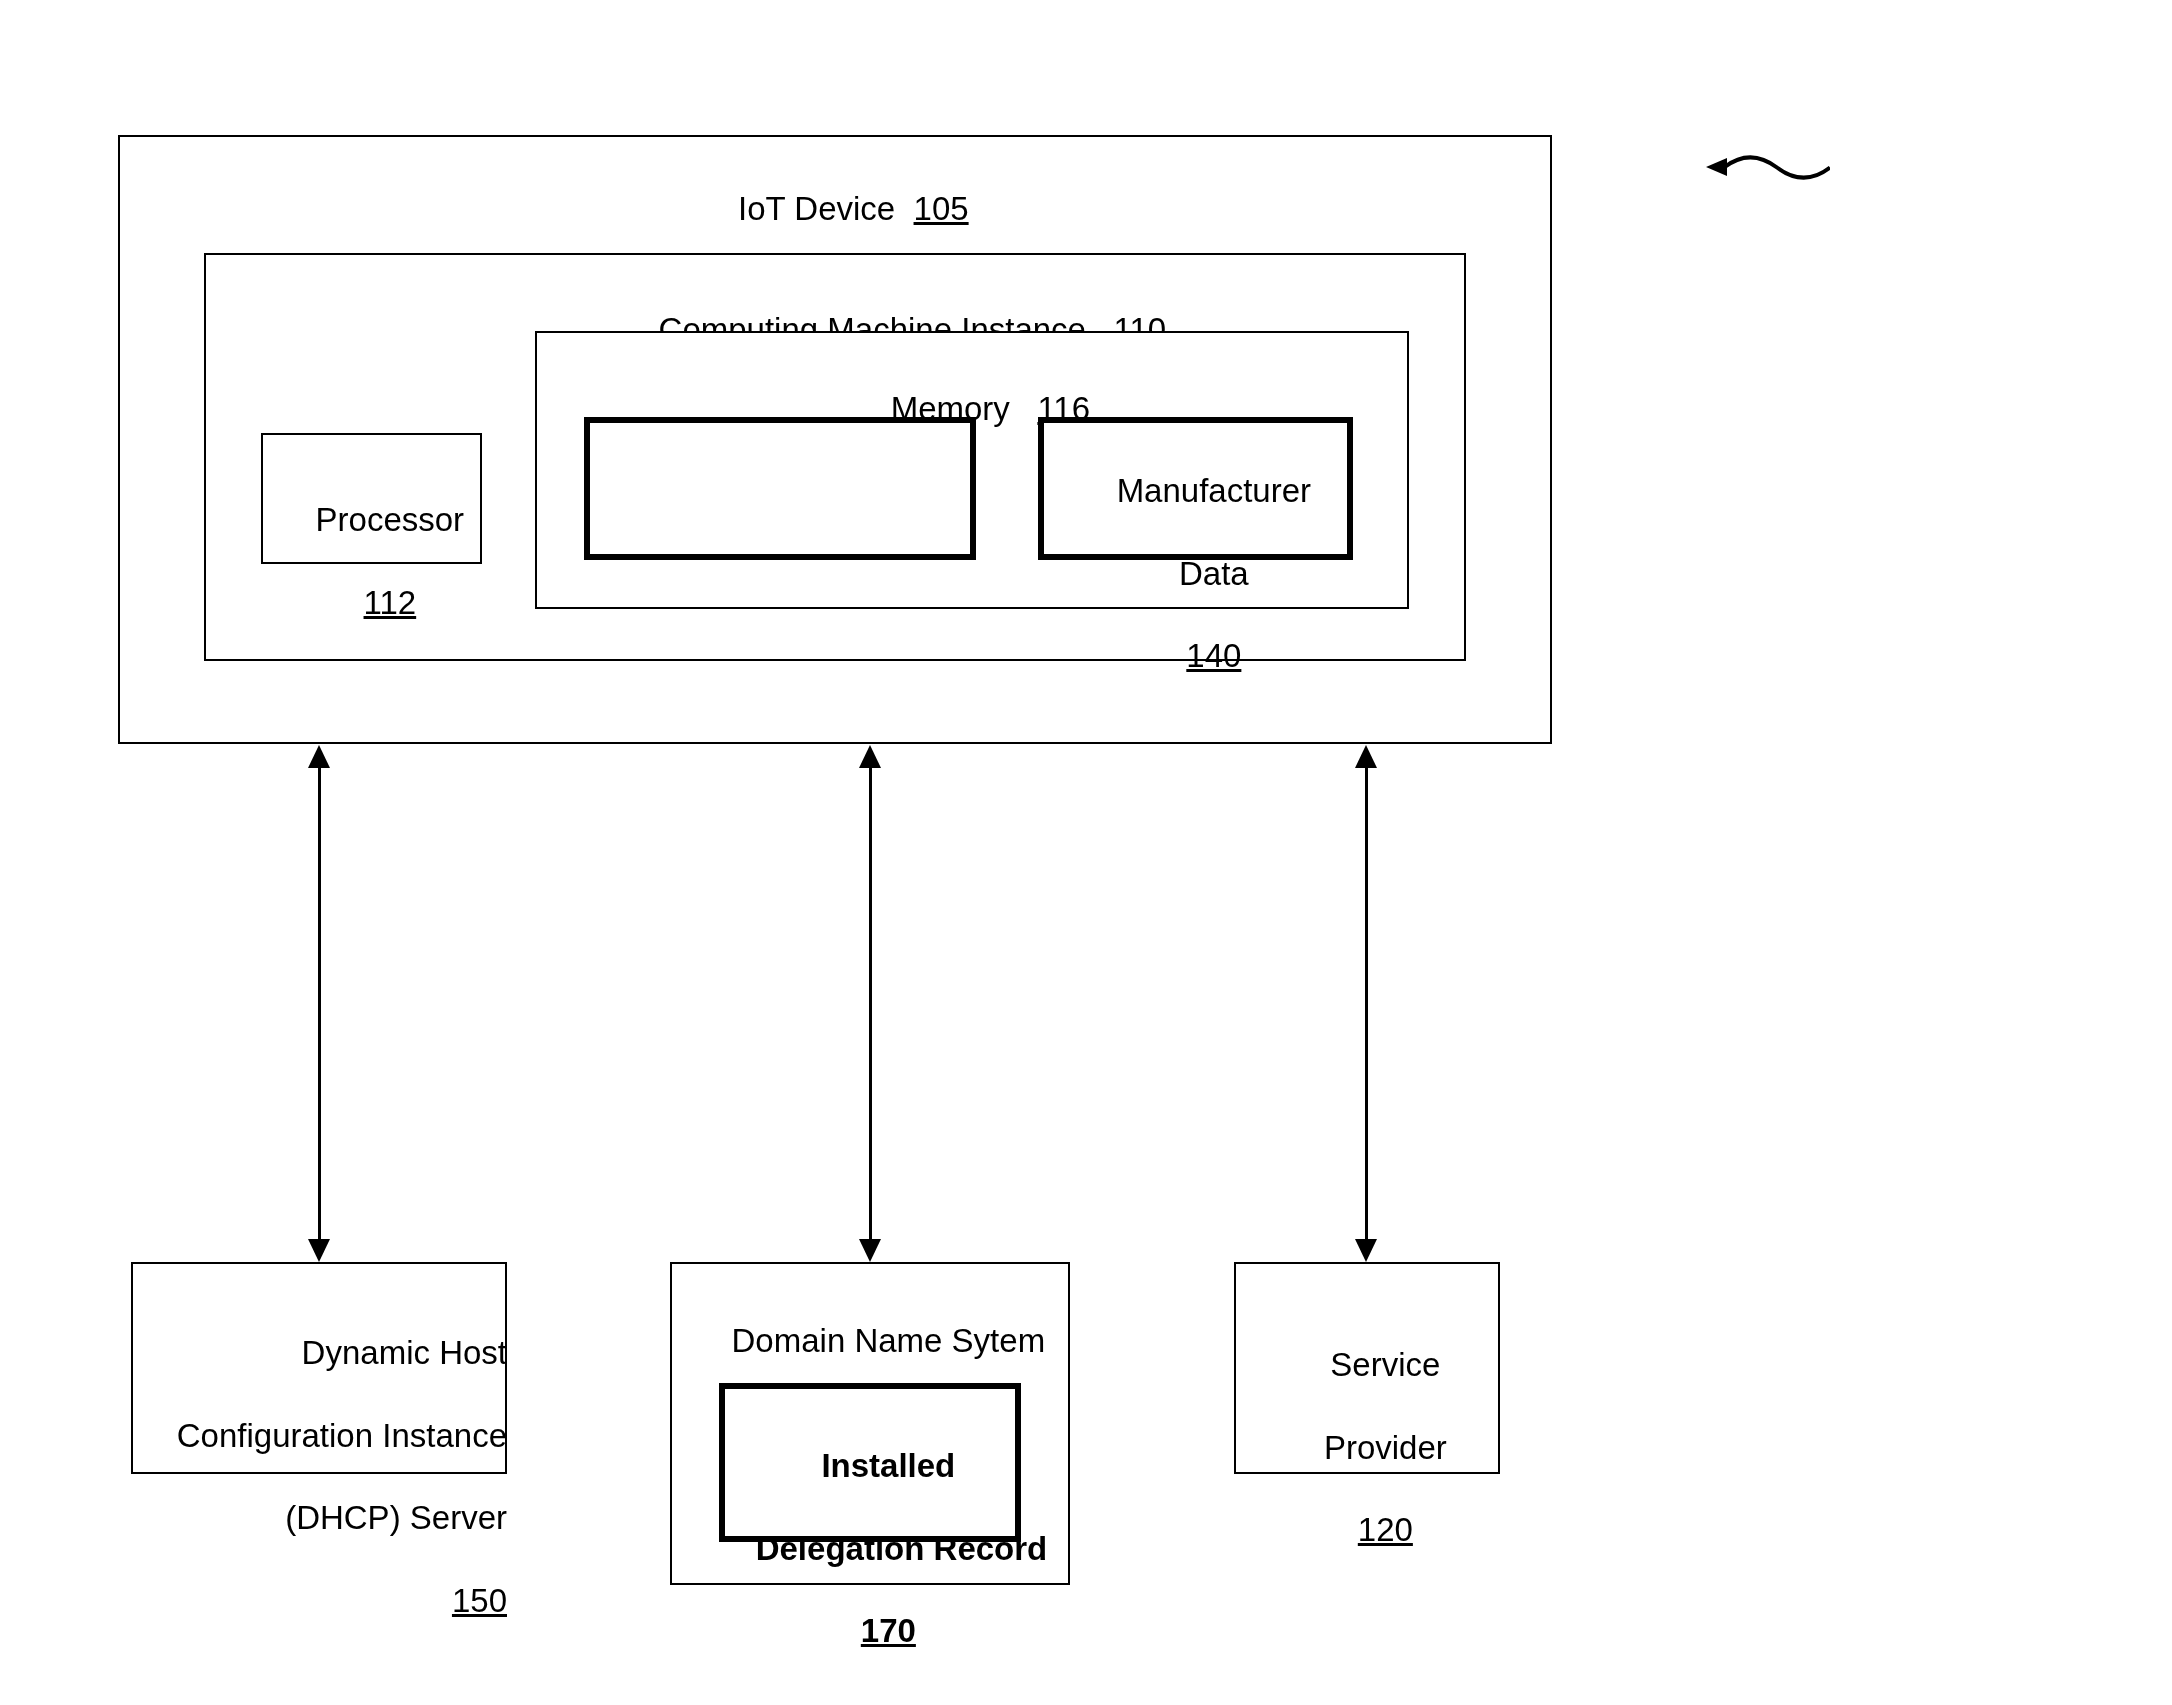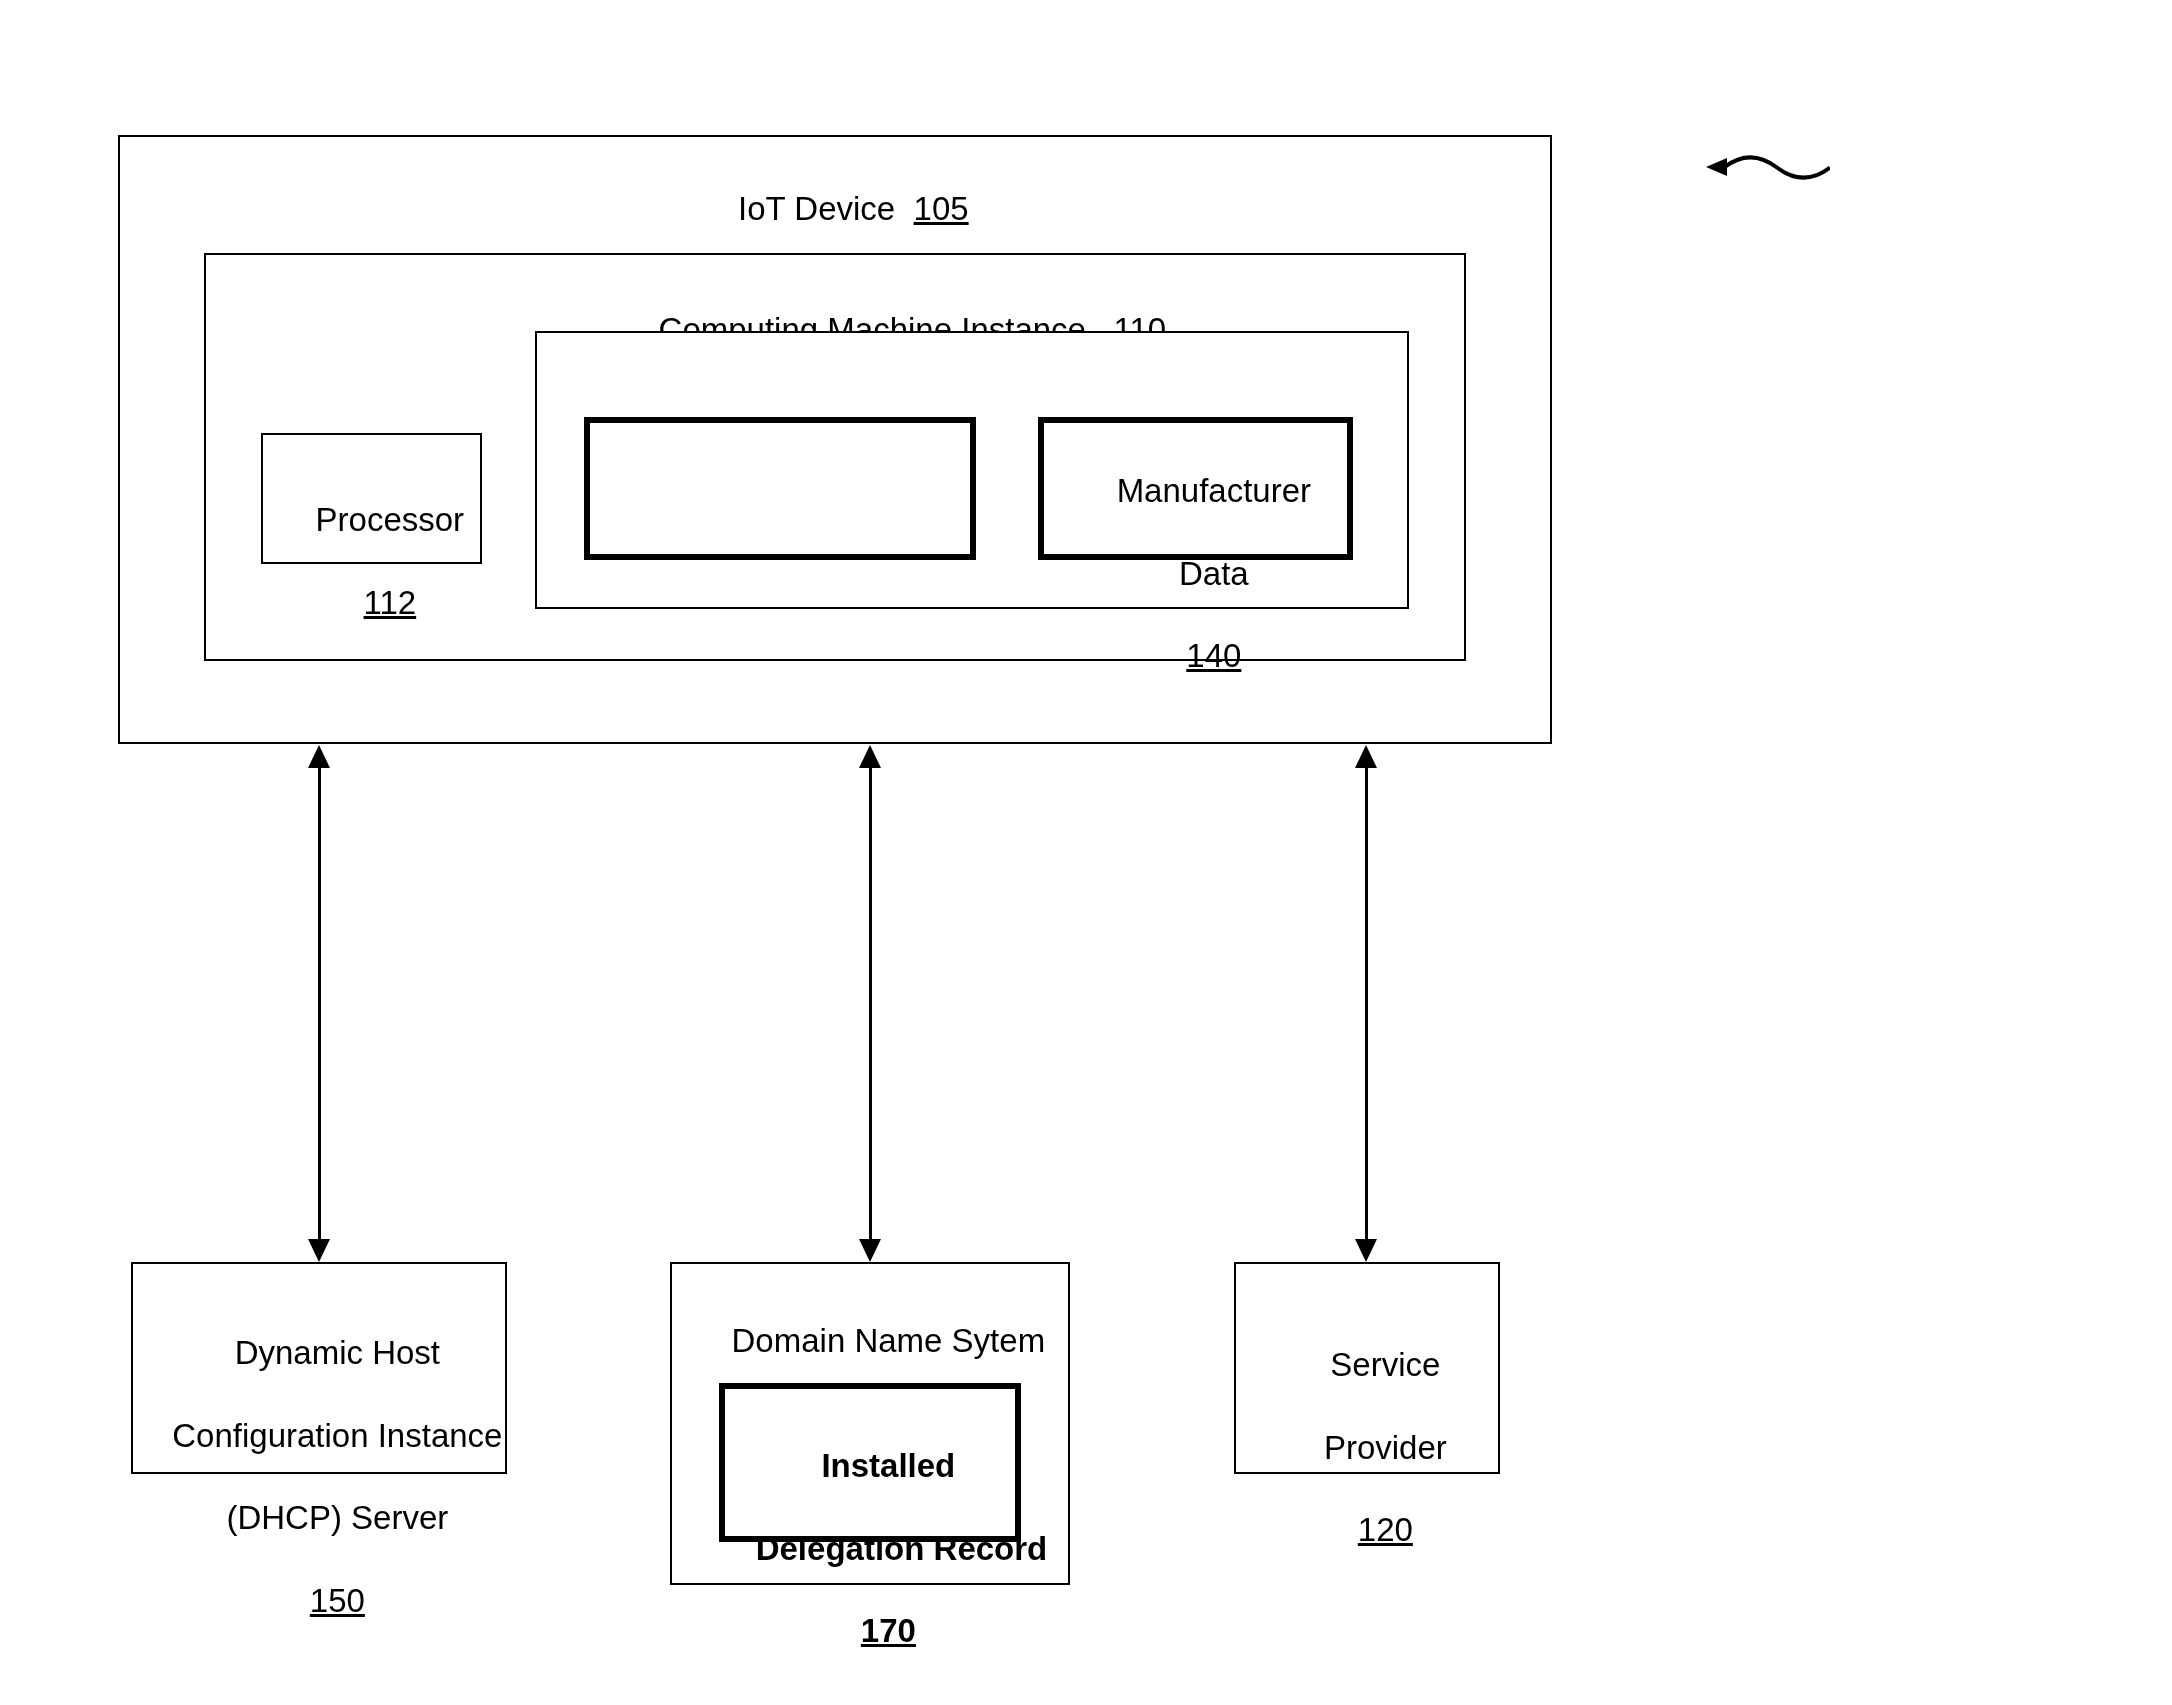--- a/index.html
+++ b/index.html
@@ -92,32 +92,35 @@
     <span>Computing Machine Instance</span>   <span class="u">110</span>
   </div>
 
   <div class="box" style="left:261px; top:433px; width:221px; height:131px;"></div>
   <div class="label" style="left:261px; top:458px; width:221px;">
     <span>Processor</span><br>
     <span class="u">112</span>
   </div>
 
   <div class="box" style="left:535px; top:331px; width:874px; height:278px;"></div>
+  <div class="label" style="left:535px; top:347px; width:874px;">
+    <span>Memory</span>   <span class="u">116</span>
+  </div>
 
   <div class="box thick" style="left:584px; top:417px; width:392px; height:143px;"></div>
 
   <div class="box thick" style="left:1038px; top:417px; width:315px; height:143px;"></div>
   <div class="label" style="left:1038px; top:429px; width:315px;">
     <span>Manufacturer</span><br>
     <span>Data</span><br>
     <span class="u">140</span>
   </div>
 
   <div class="box" style="left:131px; top:1262px; width:376px; height:212px;"></div>
-  <div class="label" style="left:131px; top:1291px; width:376px;">
+  <div class="label" style="left:131px; top:1291px; width:376px;text-align:right;">
     <span>Dynamic Host</span><br>
     <span>Configuration Instance</span><br>
     <span>(DHCP) Server</span><br>
     <span class="u">150</span>
   </div>
 
   <div class="box" style="left:670px; top:1262px; width:400px; height:323px;"></div>
   <div class="label" style="left:670px; top:1279px; width:400px;">
     <span>Domain Name Sytem</span><br>
     <span><span>(DNS) Server</span> <span class="u">160</span></span>

